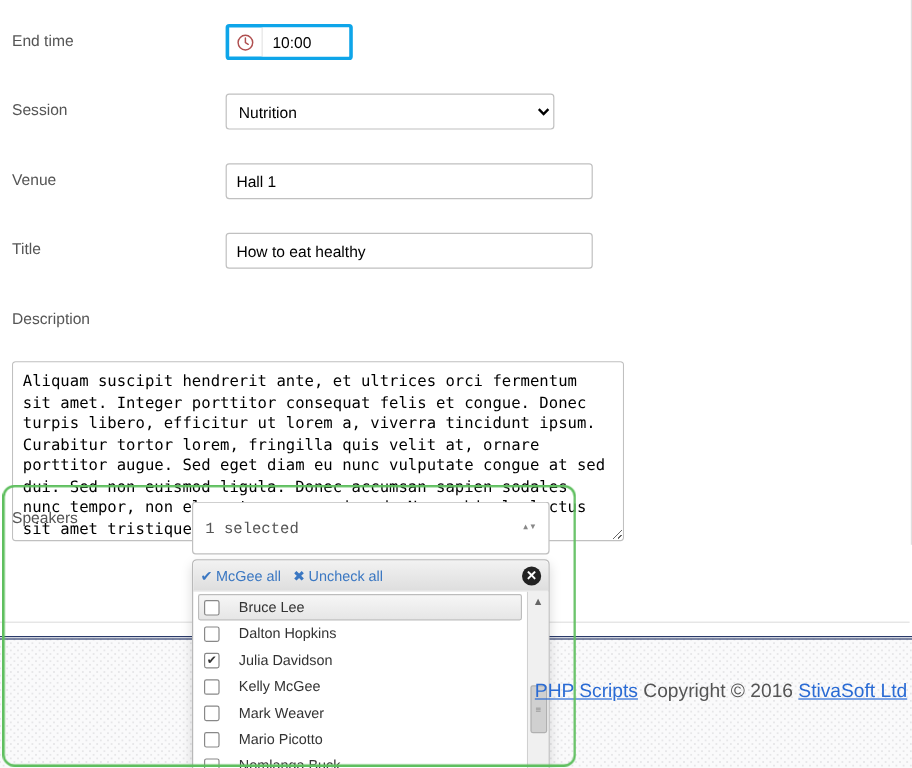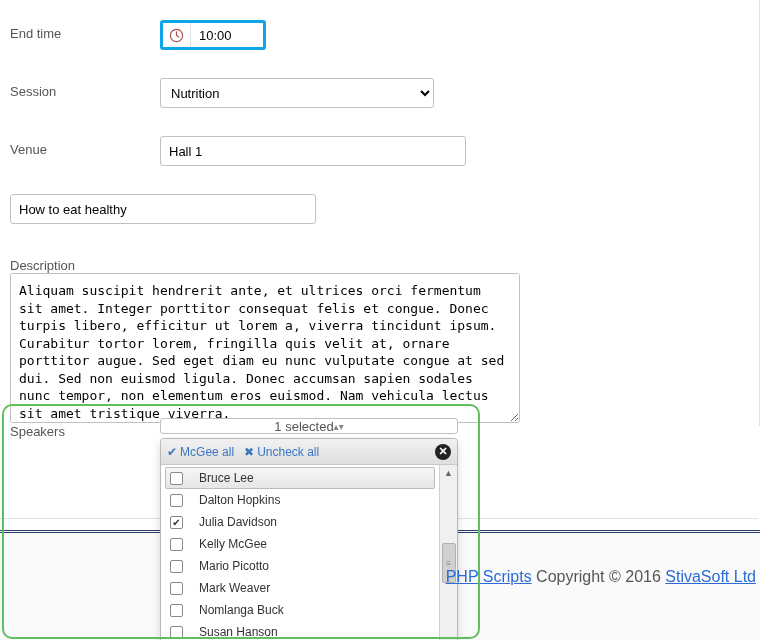--- a/index.html
+++ b/index.html
@@ -15,20 +15,21 @@
   }
   .form-container {
     padding: 20px 10px 0 10px;
     background: #fff;
     border-right: 1px solid #e0e0e0;
   }
   .form-row {
     display: flex;
     align-items: flex-start;
     margin-bottom: 28px;
+    gap: 28px;
   }
   .form-label {
     width: 150px;
     padding-top: 6px;
     color: #555;
   }
   .form-field { flex: 1; }
   .time-wrap {
     display: inline-flex;
     align-items: center;
@@ -104,29 +105,30 @@
     width: 150px;
     padding-top: 6px;
     color: #555;
   }
   .multiselect {
     width: 298px;
   }
   .ms-button {
     border: 1px solid #c0c0c0;
     border-radius: 3px;
-    height: 16px;
-    display: flex;
-    align-items: center;
-    justify-content: center;
+    height: 44px;
+    display: flex;
+    align-items: center;
+    justify-content: space-between;
     padding: 0 10px;
     background: #fff;
     cursor: pointer;
     font-size: 13px;
     color: #555;
+    font-family: Liberation Mono, monospace;
   }
   .ms-caret { font-size: 10px; color: #888; }
   .ms-dropdown {
     margin-top: 4px;
     width: 298px;
     border: 1px solid #b8b8b8;
     border-radius: 4px;
     background: #fff;
     box-shadow: 0 4px 10px rgba(0,0,0,0.15);
   }
@@ -264,20 +266,21 @@
   </div>
 
   <div class="form-row">
     <div class="form-label">Venue</div>
     <div class="form-field">
       <input class="text" value="Hall 1" style="">
     </div>
   </div>
 
   <div class="form-row">
+    <div class="form-label">Title</div>
     <div class="form-field">
       <input class="text" value="How to eat healthy" style="">
     </div>
   </div>
 
   <div class="form-row" style="margin-bottom:14px;flex-direction:column;">
     <div class="form-label">Description</div>
     <div class="form-field">
       <textarea class="desc" style="">Aliquam suscipit hendrerit ante, et ultrices orci fermentum sit amet. Integer porttitor consequat felis et congue. Donec turpis libero, efficitur ut lorem a, viverra tincidunt ipsum. Curabitur tortor lorem, fringilla quis velit at, ornare porttitor augue. Sed eget diam eu nunc vulputate congue at sed dui. Sed non euismod ligula. Donec accumsan sapien sodales nunc tempor, non elementum eros euismod. Nam vehicula lectus sit amet tristique viverra.</textarea>
     </div>
@@ -325,25 +328,25 @@
             <div class="ms-item">
               <span class="ms-checkbox">✔</span>
               <span>Julia Davidson</span>
             </div>
             <div class="ms-item">
               <span class="ms-checkbox"></span>
               <span>Kelly McGee</span>
             </div>
             <div class="ms-item">
               <span class="ms-checkbox"></span>
+              <span>Mark Weaver</span>
+            </div>
+            <div class="ms-item">
+              <span class="ms-checkbox"></span>
               <span>Mario Picotto</span>
-            </div>
-            <div class="ms-item">
-              <span class="ms-checkbox"></span>
-              <span>Mark Weaver</span>
             </div>
             <div class="ms-item">
               <span class="ms-checkbox"></span>
               <span>Nomlanga Buck</span>
             </div>
             <div class="ms-item">
               <span class="ms-checkbox"></span>
               <span>Susan Hanson</span>
             </div>
           </div>

